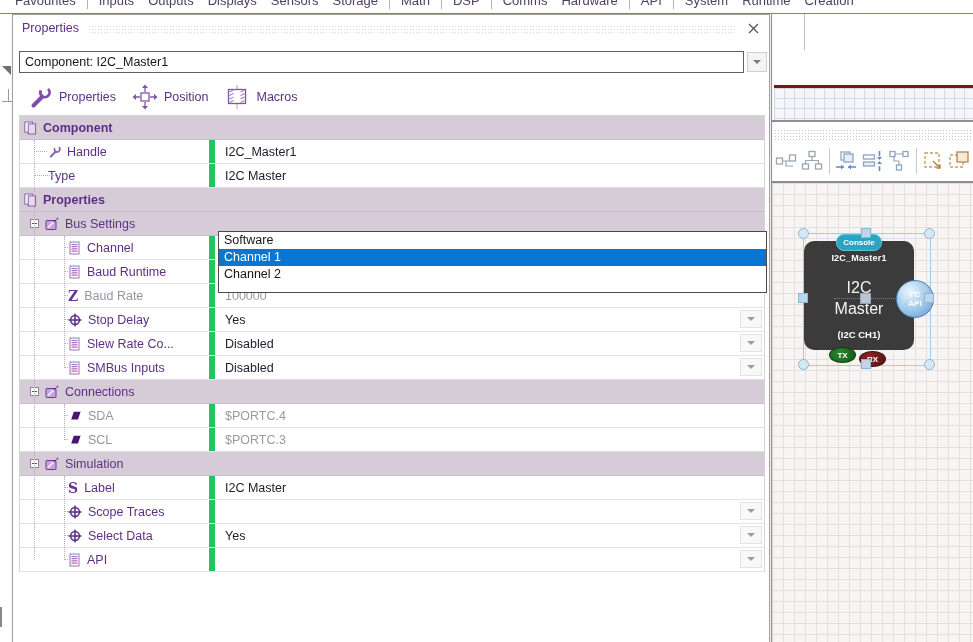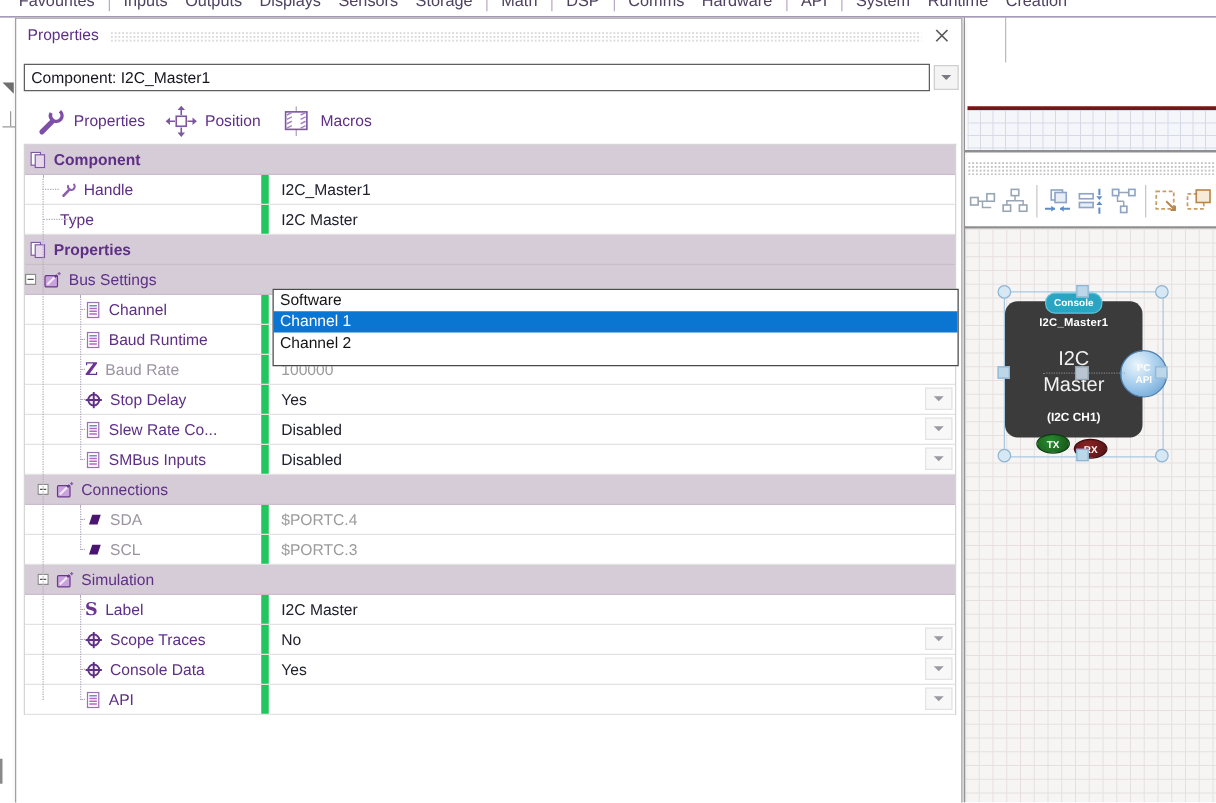--- a/index.html
+++ b/index.html
@@ -374,21 +374,21 @@
           <span class="icon">
             <svg width="13" height="14" viewBox="0 0 14 15">
               <rect x="1" y="1" width="8" height="11" fill="#fff" stroke="#7d58a0"></rect>
               <rect x="4.5" y="3" width="8" height="11" fill="#e8d8ee" stroke="#7d58a0"></rect>
             </svg>
           </span>
           <span class="lbl-text">Properties</span>
         </div>
       </div>
       <div class="row group">
-        <div class="lbl" style="">
+        <div class="lbl" style="padding-left: 10px;">
           <span class="minusbox"></span>
           <span class="icon">
             <svg width="14" height="14" viewBox="0 0 14 14">
               <rect x="1" y="3.5" width="10" height="9" rx="1" fill="#c9a3dd" stroke="#6a3a8a"></rect>
               <path d="M2.8 10.6 L8.8 4.8" stroke="#f3eaf7" stroke-width="1.7"></path>
               <path d="M8.8 4.8 L10.6 3" stroke="#6a3a8a" stroke-width="1.7"></path>
               <path d="M11 1.8 h2.6 M12.3 .5 v2.6" stroke="#8a5fae" stroke-width="1"></path>
             </svg>
           </span>
           <span class="lbl-text">Bus Settings</span>
@@ -544,35 +544,34 @@
         <span class="stub" style="top: 11px; left: 44px; width: 4px;"></span>
         <div class="lbl" style="padding-left: 48px;">
           <span class="icon">
             <svg width="14" height="14" viewBox="0 0 14 14">
               <circle cx="7" cy="7" r="4.4" fill="#f4eef8" stroke="#5e2f85" stroke-width="1.5"></circle>
               <path d="M7 .5 V13.5 M.5 7 H13.5" stroke="#5e2f85" stroke-width="1.5"></path>
             </svg>
           </span>
           <span class="lbl-text">Scope Traces</span>
         </div>
-        <div class="val">No</div>
         <div class="dd-btn">
           <span class="tri"></span>
         </div>
       </div>
       <div class="row prop">
         <span class="stub" style="top: 11px; left: 44px; width: 4px;"></span>
         <div class="lbl" style="padding-left: 48px;">
           <span class="icon">
             <svg width="14" height="14" viewBox="0 0 14 14">
               <circle cx="7" cy="7" r="4.4" fill="#f4eef8" stroke="#5e2f85" stroke-width="1.5"></circle>
               <path d="M7 .5 V13.5 M.5 7 H13.5" stroke="#5e2f85" stroke-width="1.5"></path>
             </svg>
           </span>
-          <span class="lbl-text">Console Data</span>
+          <span class="lbl-text">Select Data</span>
         </div>
         <div class="val">Yes</div>
         <div class="dd-btn">
           <span class="tri"></span>
         </div>
       </div>
       <div class="row prop">
         <span class="stub" style="top: 11px; left: 44px; width: 4px;"></span>
         <div class="lbl" style="padding-left: 48px;">
           <span class="icon">

